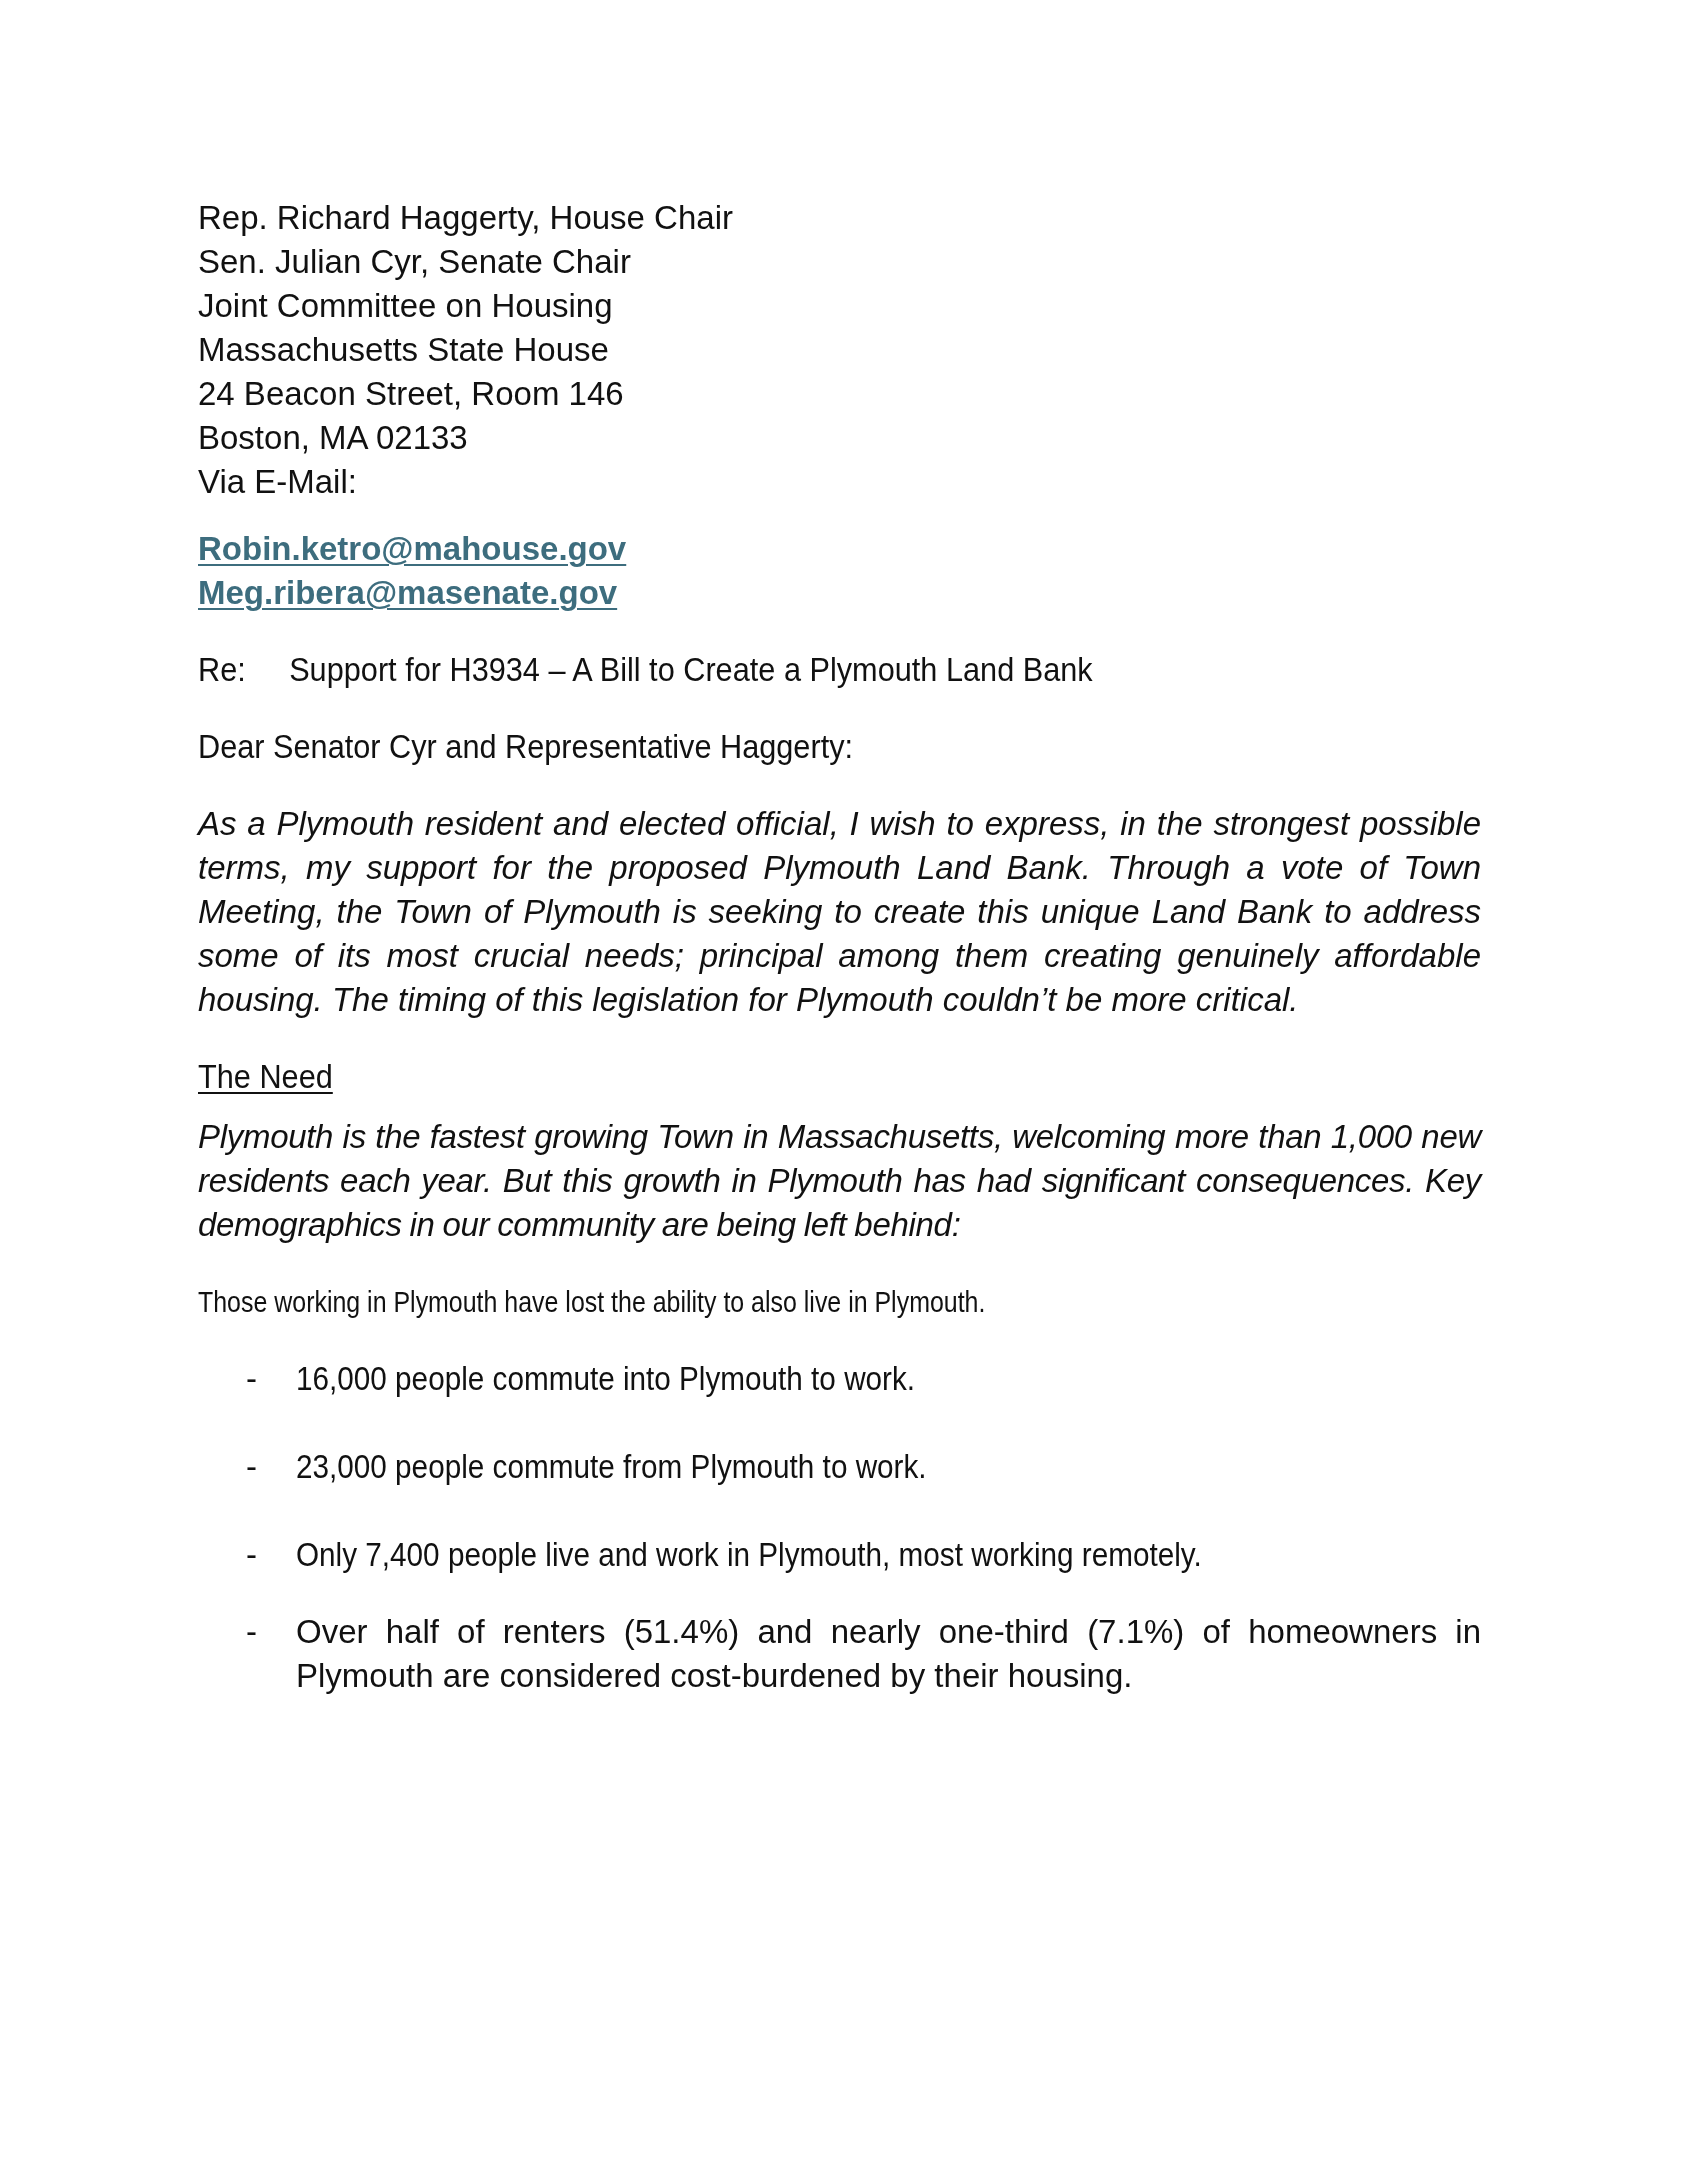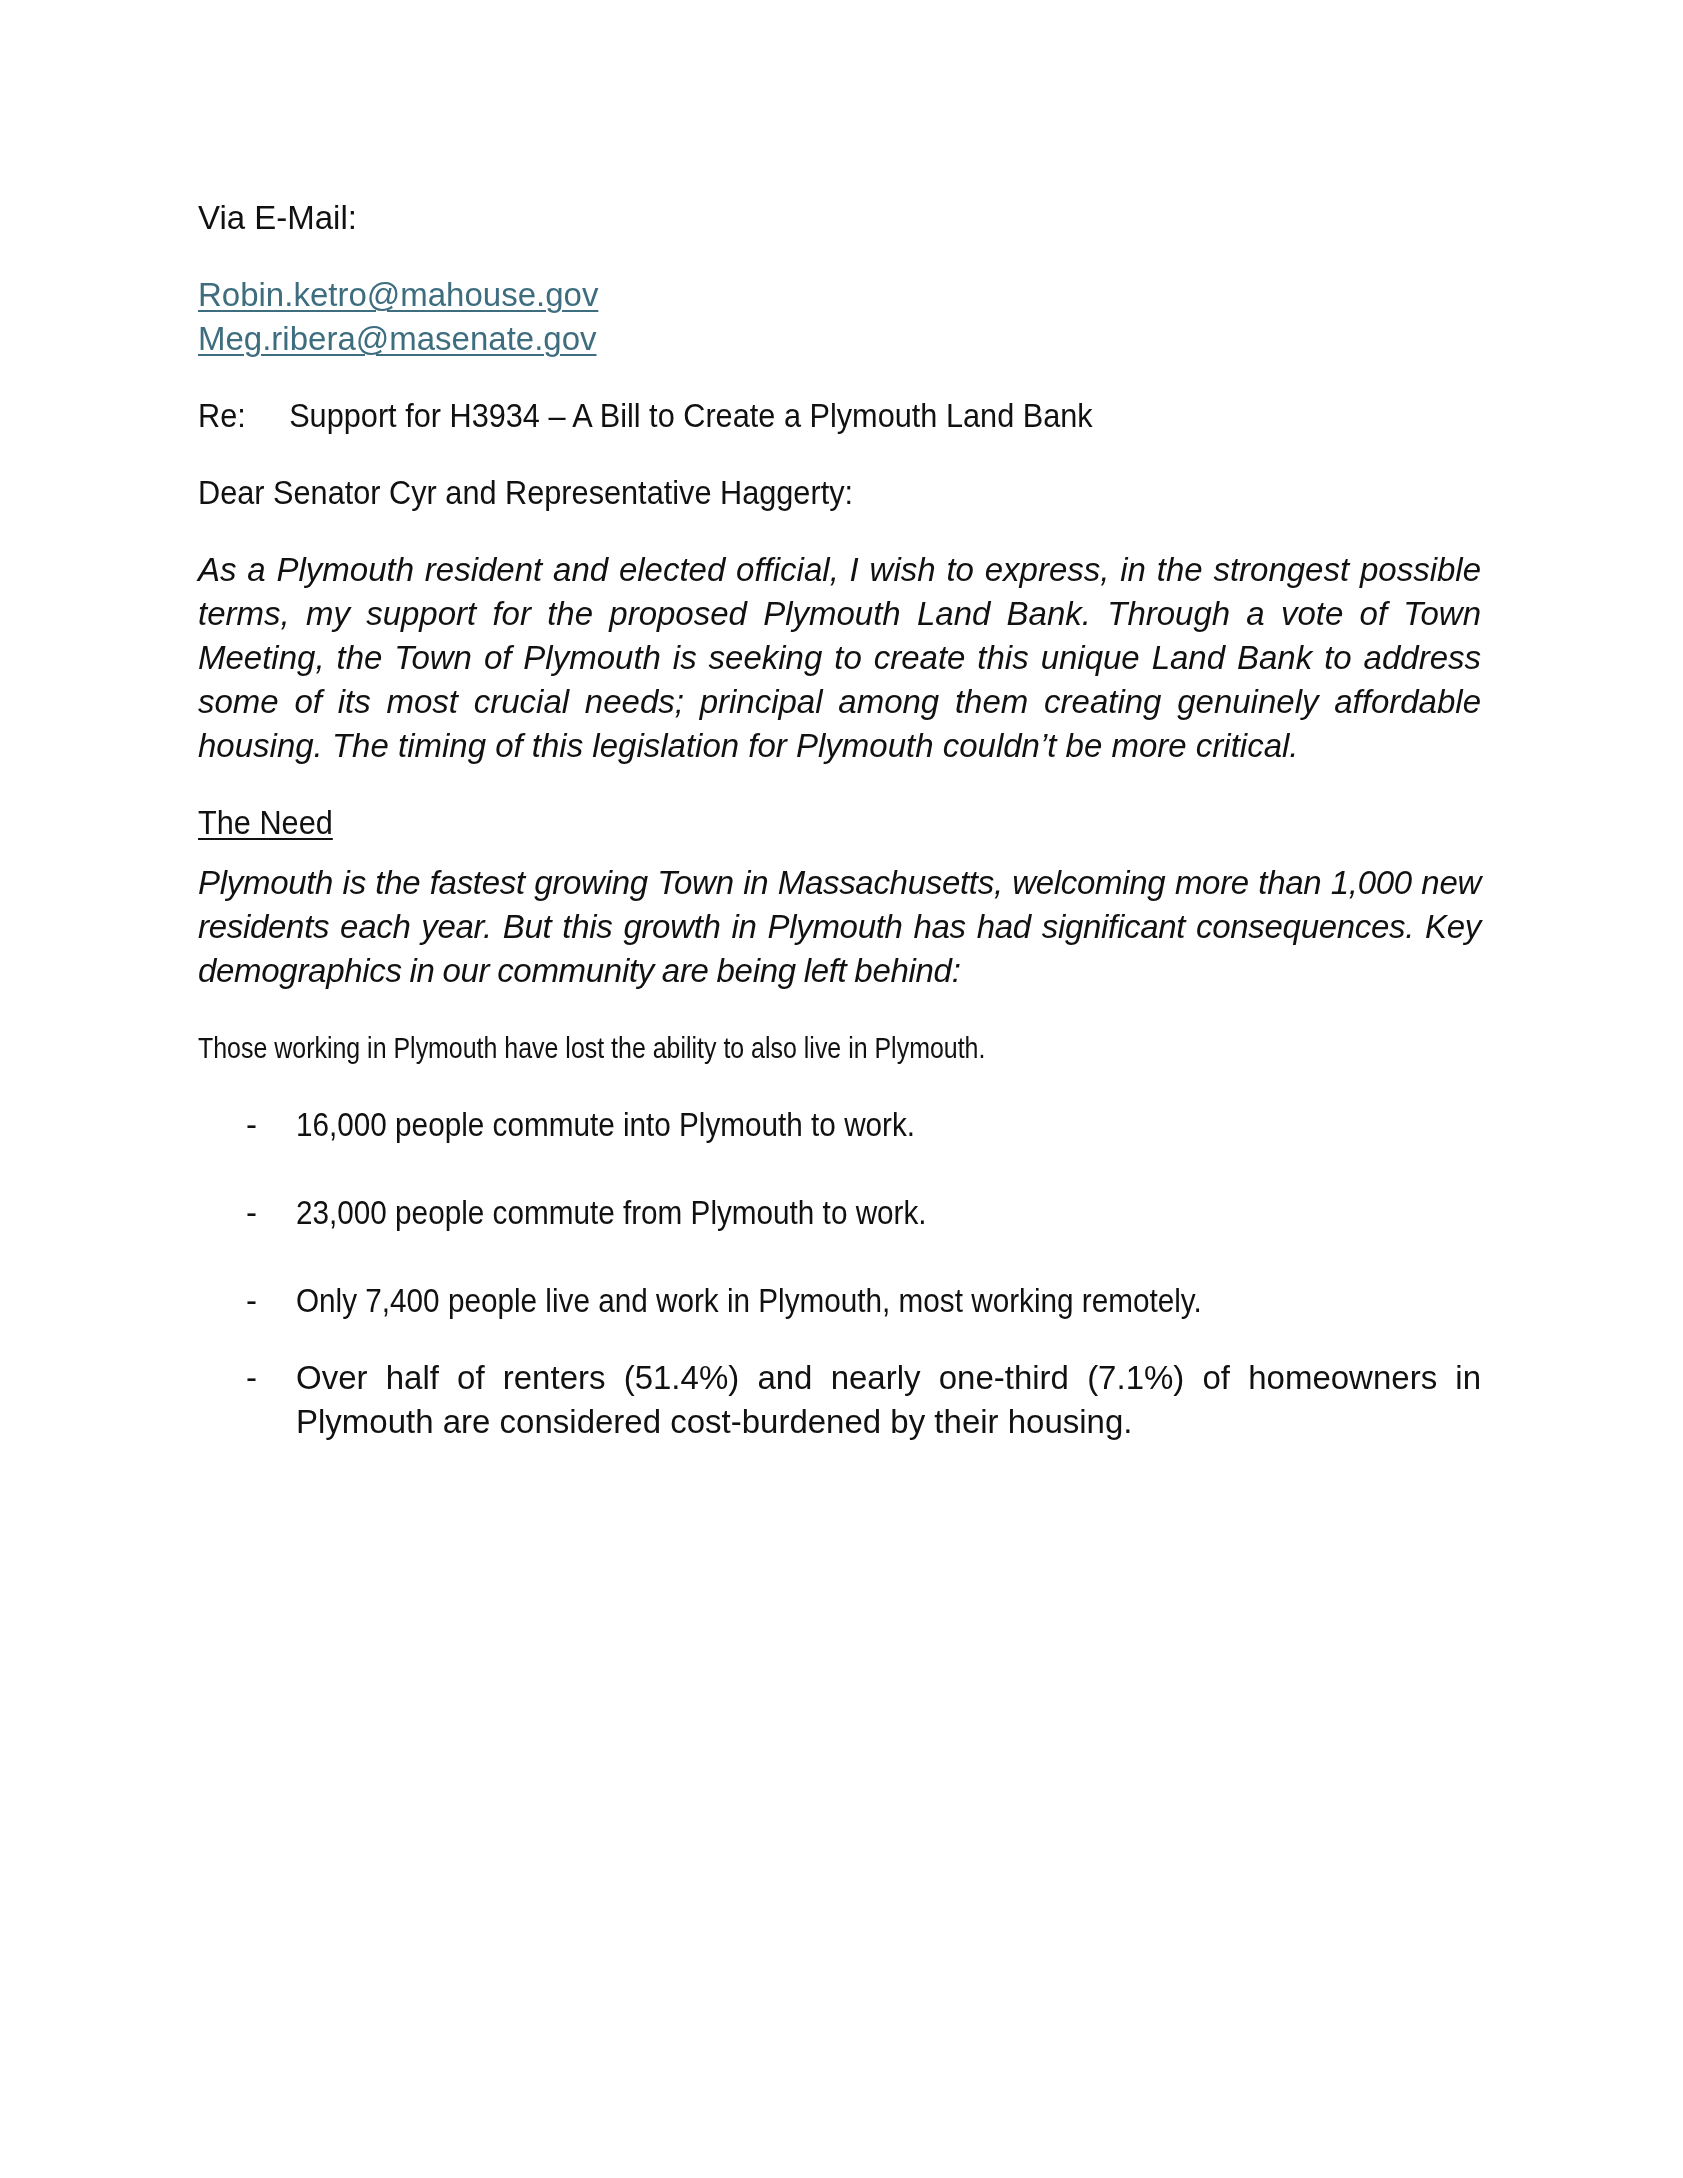--- a/index.html
+++ b/index.html
@@ -22,21 +22,21 @@
       width: 1283px;
     }
     .t {
       font-size: 33px;
       line-height: 44px;
       margin: 0;
     }
     .address .t { white-space: nowrap; }
     .block-address { margin: 0; }
     .via { }
-    .emails { margin-top: 33px; }
+    .emails { margin-top: 23px; font-weight: bold; }
     .link {
       color: #3d6d7e;
       text-decoration: underline;
       text-decoration-thickness: 2px;
       text-underline-offset: 4px;
       display: block;
       width: max-content;
       cursor: pointer;
     }
     .re-line {
@@ -110,20 +110,28 @@
       text-align: justify;
       text-align-last: left;
     }
     .bullets.final { margin-top: 33px; }
   </style>
 </head>
 <body>
 
 <div class="page">
 
+  <div class="block-address address">
+    <p class="t">Rep. Richard Haggerty, House Chair</p>
+    <p class="t">Sen. Julian Cyr, Senate Chair</p>
+    <p class="t">Joint Committee on Housing</p>
+    <p class="t">Massachusetts State House</p>
+    <p class="t">24 Beacon Street, Room 146</p>
+    <p class="t">Boston, MA 02133</p>
+  </div>
 
   <p class="t via">Via E-Mail:</p>
 
   <div class="emails">
     <a class="t link">Robin.ketro@mahouse.gov</a>
     <a class="t link">Meg.ribera@masenate.gov</a>
   </div>
 
   <div class="re-line">
     <span class="re-label">Re:</span>

